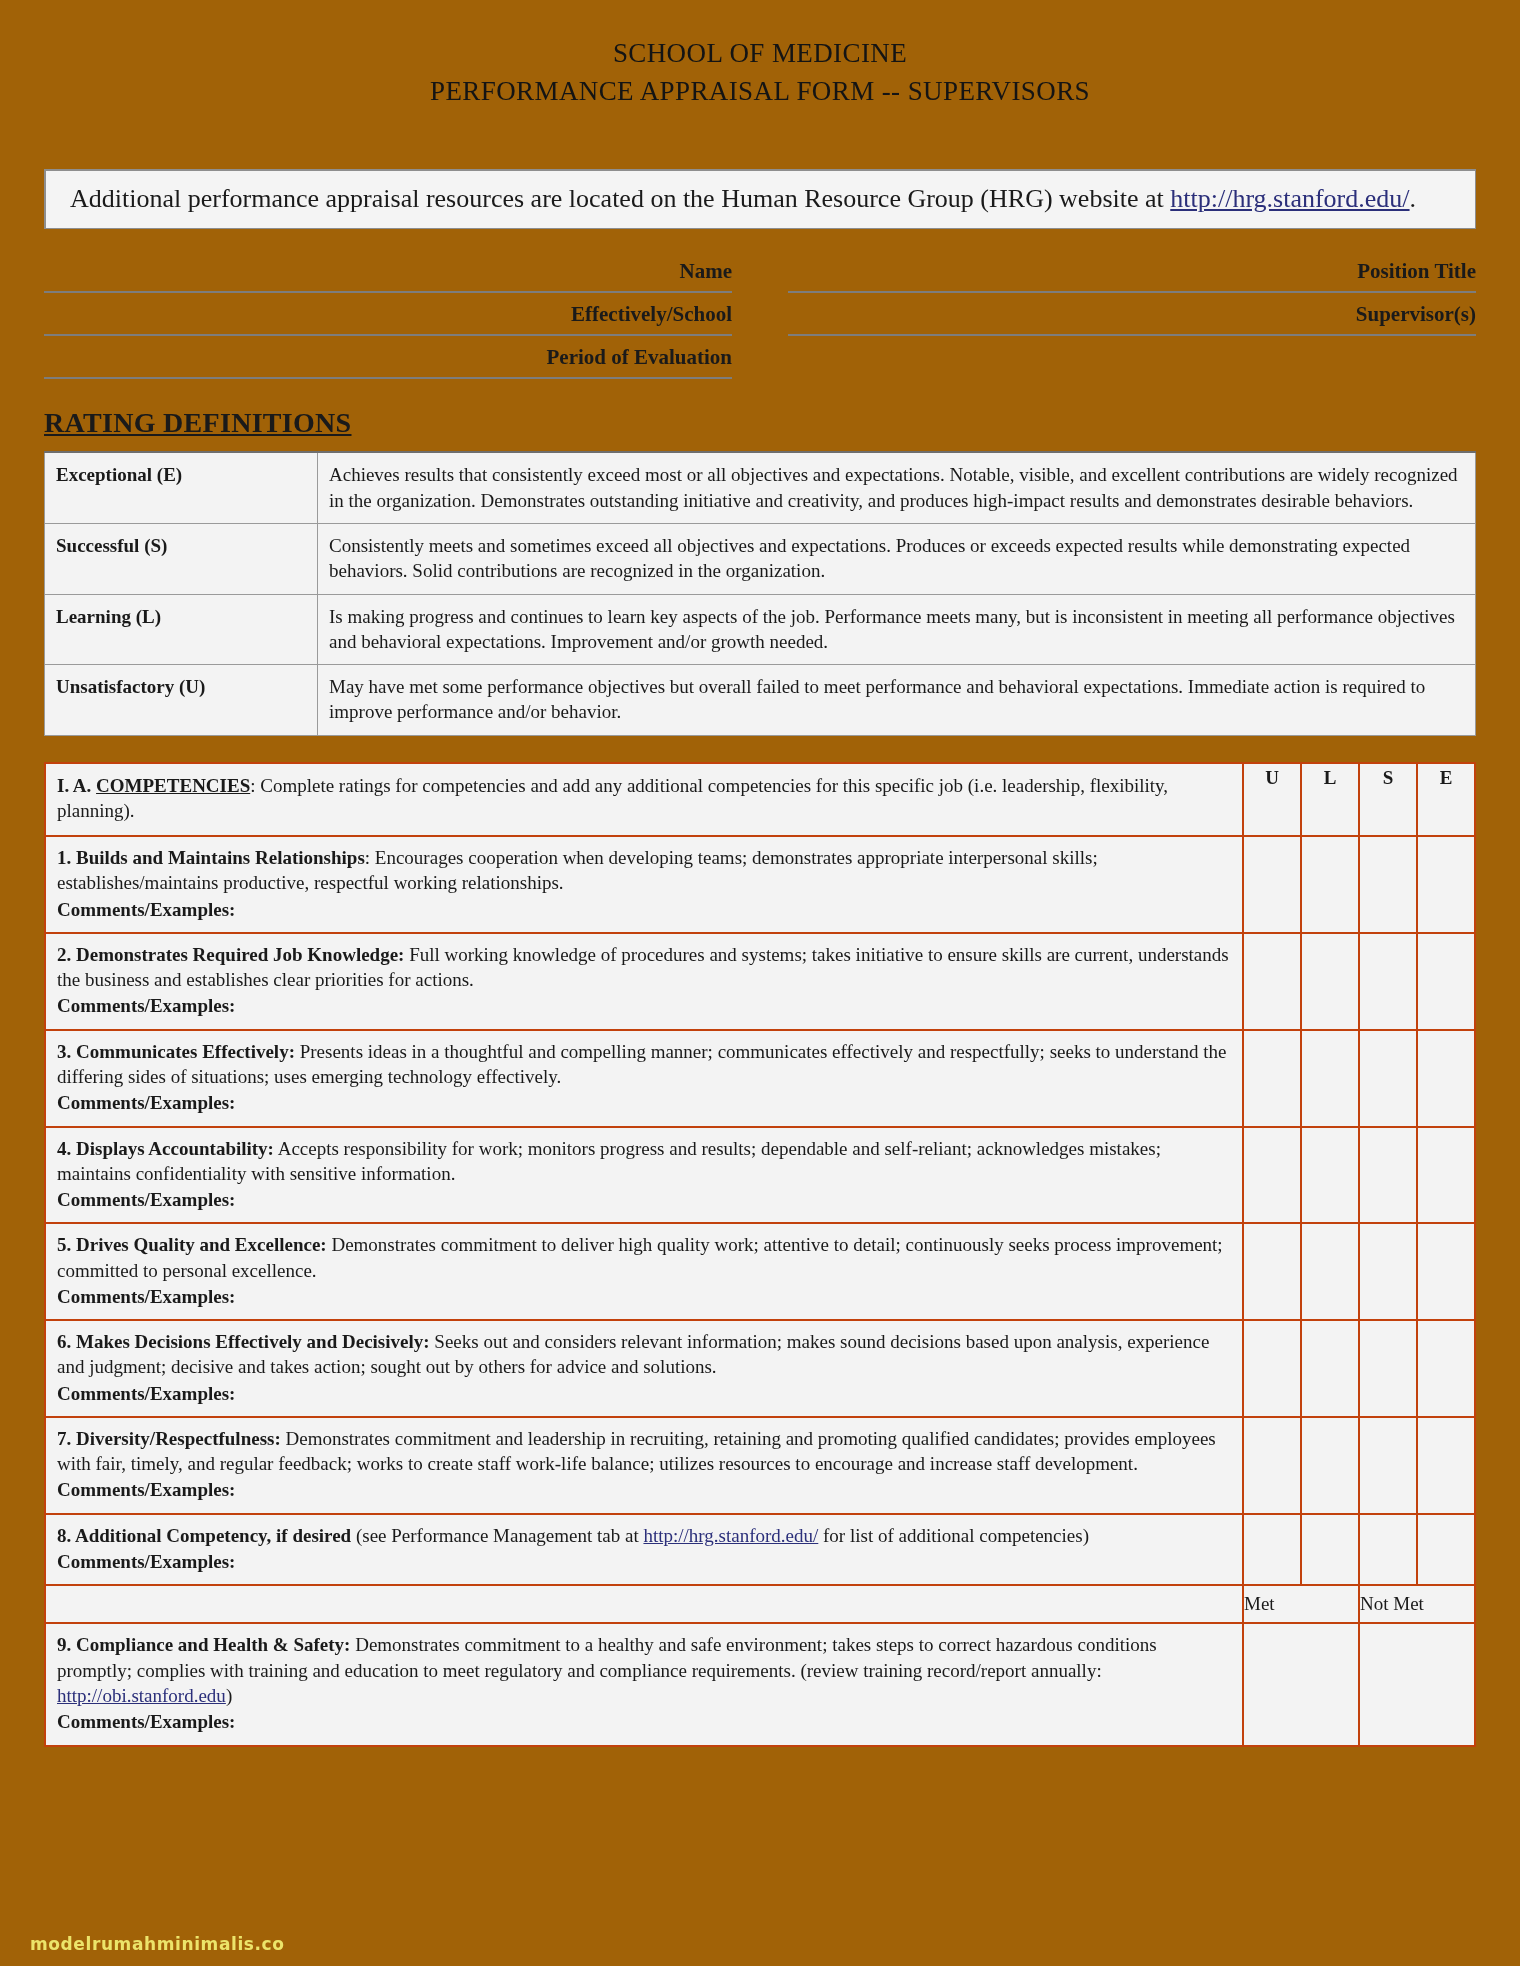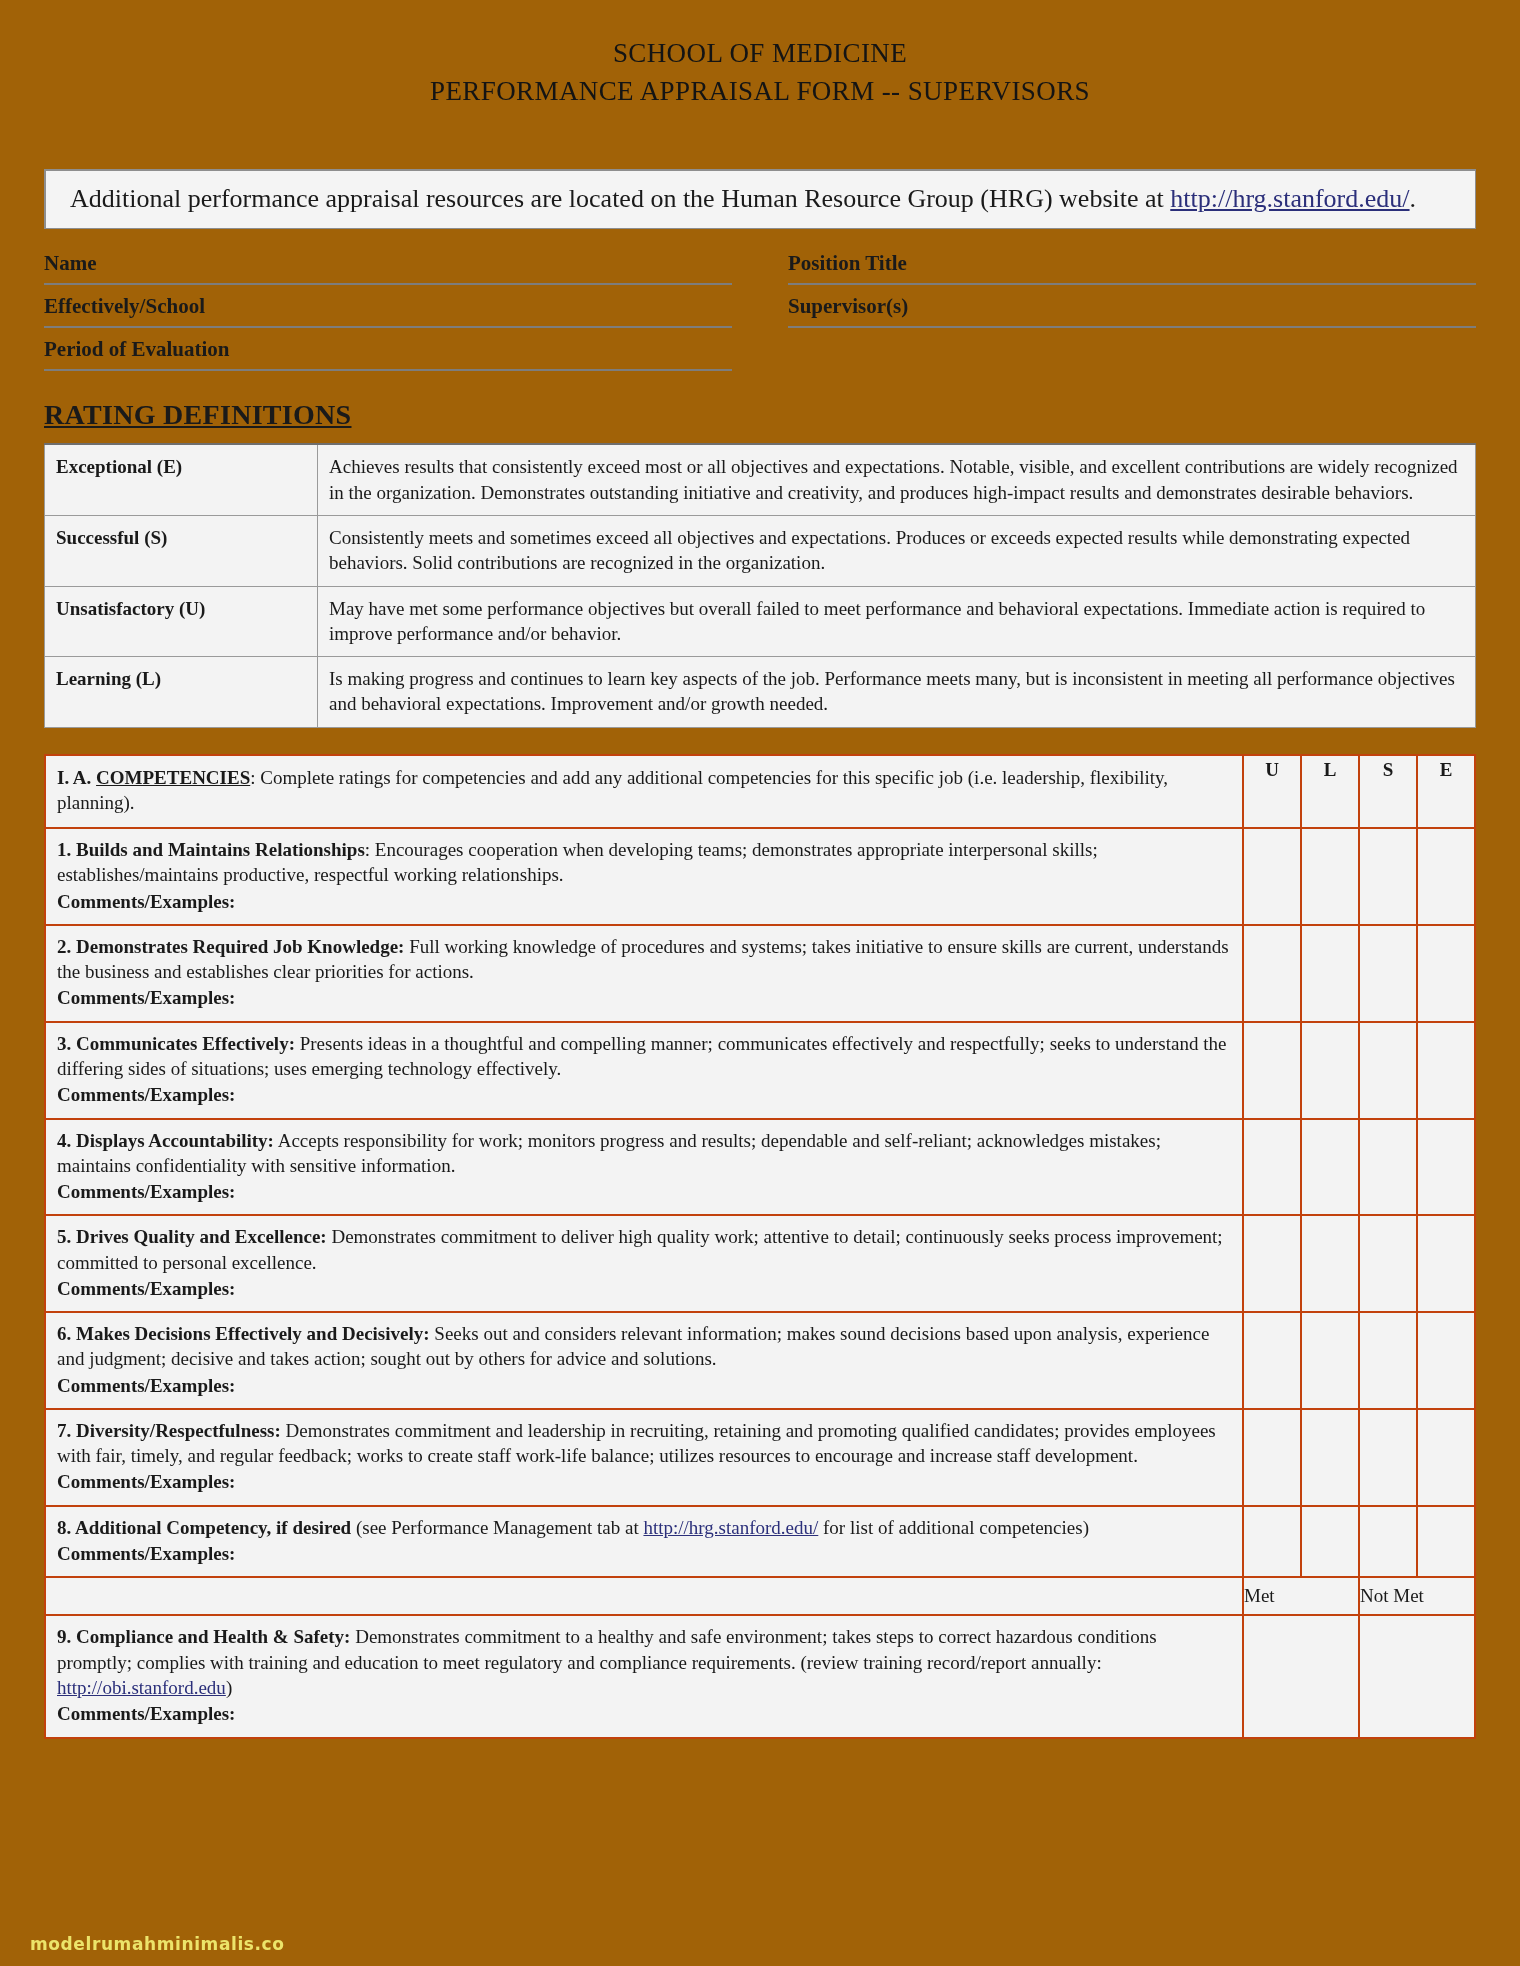--- a/index.html
+++ b/index.html
@@ -41,21 +41,22 @@
     padding: 11px 14px 13px 24px;
     font-size: 26px;
     line-height: 1.3;
   }
   .link {
     color: #2b2f7a;
     text-decoration: underline;
   }
   
   .ident {
-    margin-top: 22px;
+    margin-top: 30px;
+    text-align: right;
   }
   .ident-row {
     display: flex;
     gap: 56px;
     margin-bottom: 9px;
   }
   .ident-field {
     flex: 1 1 0;
     border-bottom: 2px solid #7d7d7d;
     padding-bottom: 4px;
@@ -210,26 +211,26 @@
     <tbody>
       <tr>
         <td class="defs-term">Exceptional (E)</td>
         <td>Achieves results that consistently exceed most or all objectives and expectations. Notable, visible, and excellent contributions are widely recognized in the organization.  Demonstrates outstanding initiative and creativity, and produces high-impact results and demonstrates desirable behaviors.</td>
       </tr>
       <tr>
         <td class="defs-term">Successful (S)</td>
         <td>Consistently meets and sometimes exceed all objectives and expectations. Produces or exceeds expected results while demonstrating expected behaviors.  Solid contributions are recognized in the organization.</td>
       </tr>
       <tr>
+        <td class="defs-term">Learning (L)</td>
+        <td>Is making progress and continues to learn key aspects of the job. Performance meets many, but is inconsistent in meeting all performance objectives and behavioral expectations.  Improvement and/or growth needed.</td>
+      </tr>
+      <tr>
         <td class="defs-term">Unsatisfactory (U)</td>
         <td>May have met some performance objectives but overall failed to meet performance and behavioral expectations.  Immediate action is required to improve performance and/or behavior.</td>
-      </tr>
-      <tr>
-        <td class="defs-term">Learning (L)</td>
-        <td>Is making progress and continues to learn key aspects of the job. Performance meets many, but is inconsistent in meeting all performance objectives and behavioral expectations.  Improvement and/or growth needed.</td>
       </tr>
     </tbody>
   </table>
 
   <div class="comp-wrap">
   <table class="comp-table">
     <colgroup>
       <col>
       <col style="width:58px">
       <col style="width:58px">

